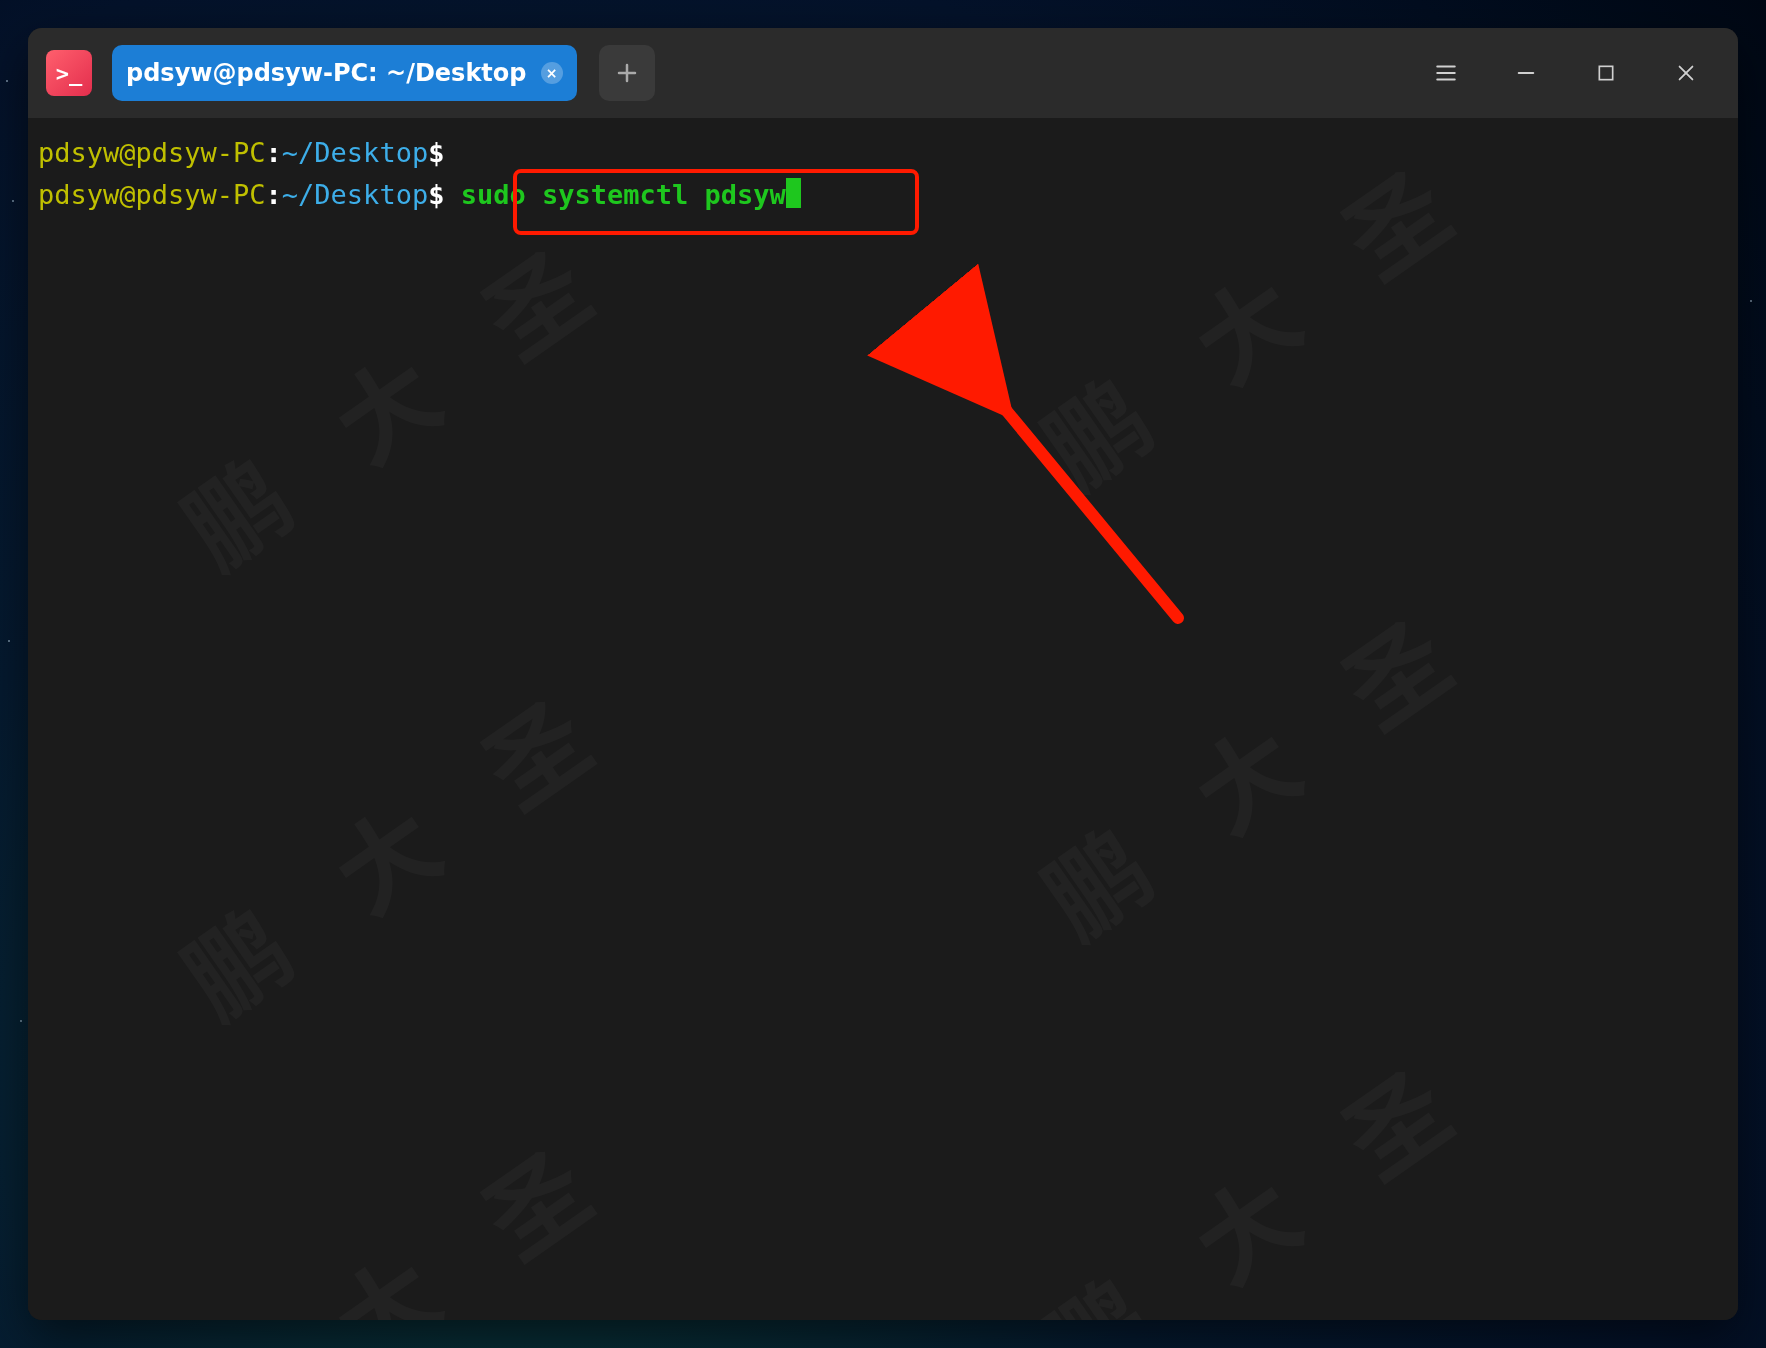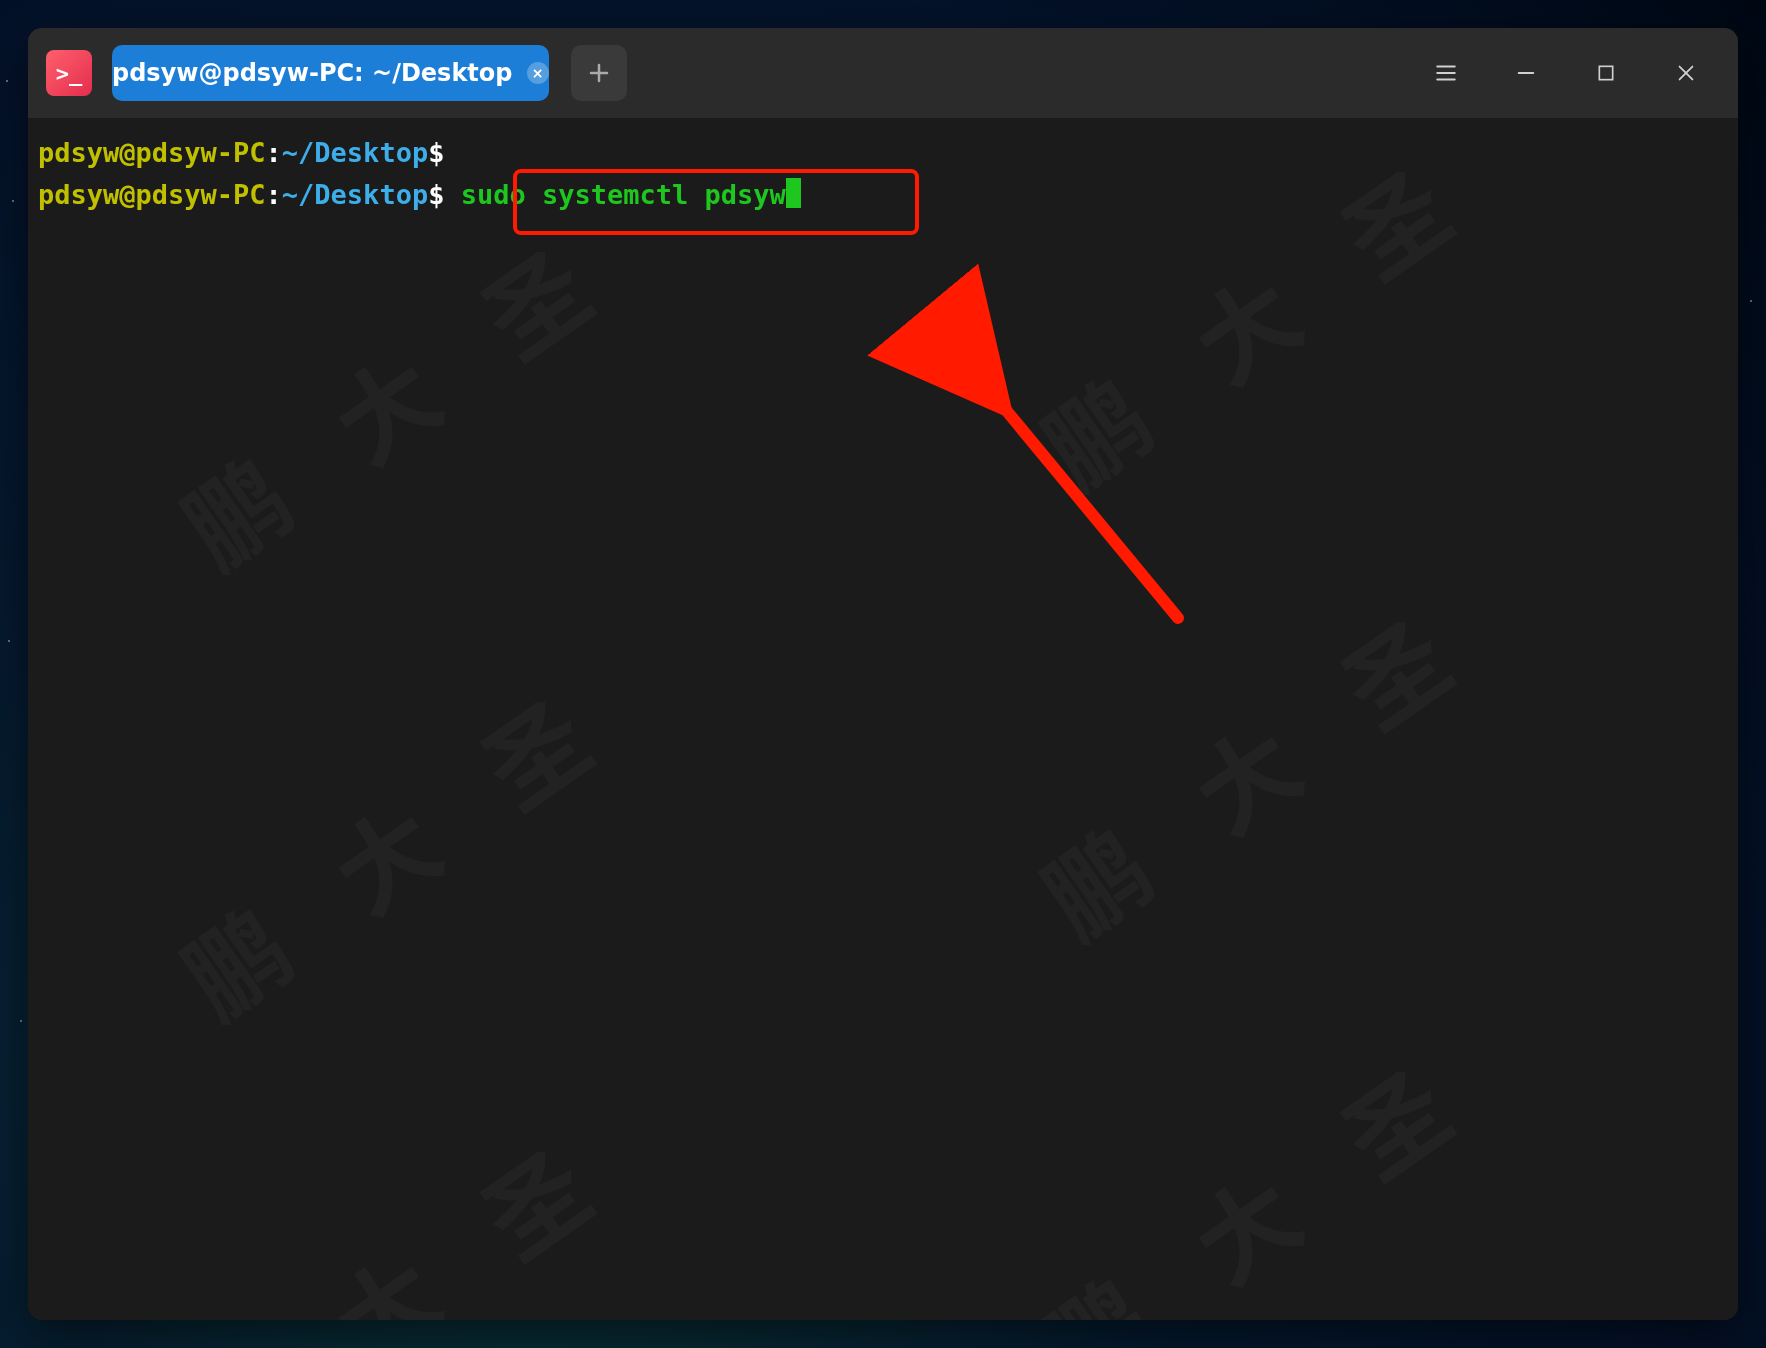--- a/index.html
+++ b/index.html
@@ -55,21 +55,21 @@
     margin-left: 6px;
     margin-right: 8px;
   }
   .tab {
     height: 56px;
     background: #1c7ed6;
     color: #fff;
     border-radius: 10px;
     display: flex;
     align-items: center;
-    padding: 0 0;
+    padding: 0 14px;
     font-family: "DejaVu Sans", "Liberation Sans", sans-serif;
     font-size: 24px;
     font-weight: 600;
     gap: 14px;
     max-width: 460px;
   }
   .tab .close {
     width: 22px; height: 22px;
     border-radius: 50%;
     background: rgba(255,255,255,.25);
@@ -117,23 +117,23 @@
     position: absolute;
     transform: rotate(-35deg);
     font-family: "Noto Sans CJK SC", "Microsoft YaHei", sans-serif;
     font-size: 100px;
     font-weight: 700;
     color: rgba(255,255,255,0.03);
     white-space: nowrap;
     letter-spacing: 30px;
   }
   .line { position: relative; z-index: 2; white-space: pre; }
-  .u { color: #c0c000; font-weight: 700; }
+  .u { color: #c0c000; font-weight: 400; }
   .col { color: #ffffff; font-weight: 700; }
-  .path { color: #3daee9; font-weight: 700; }
+  .path { color: #3daee9; font-weight: 400; }
   .dollar { color: #ffffff; font-weight: 700; }
   .cmd { color: #1ec71e; font-weight: 700; }
   .cursor {
     display: inline-block;
     width: 15px; height: 30px;
     background: #1ec71e;
     vertical-align: -4px;
   }
   .highlight-box {
     position: absolute;

